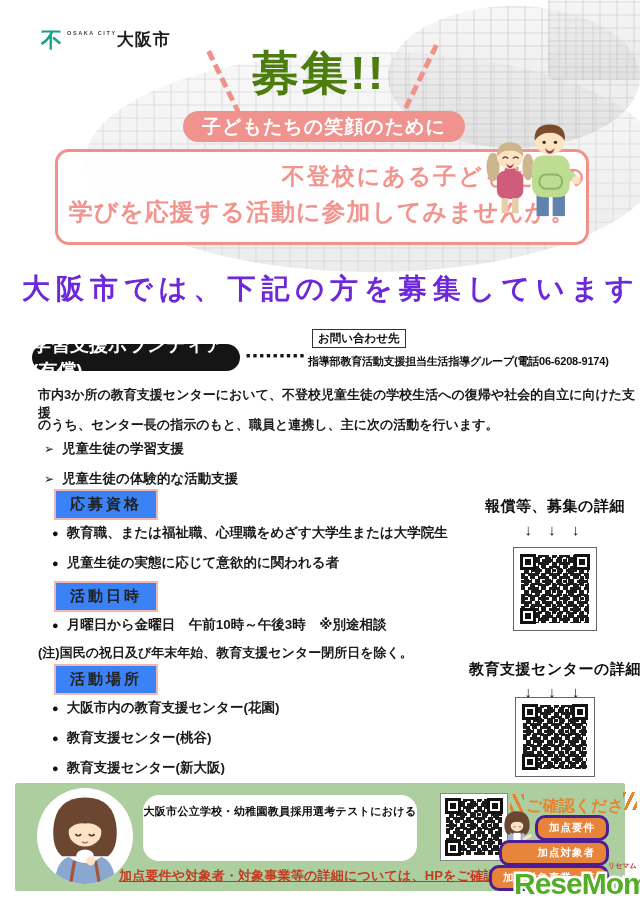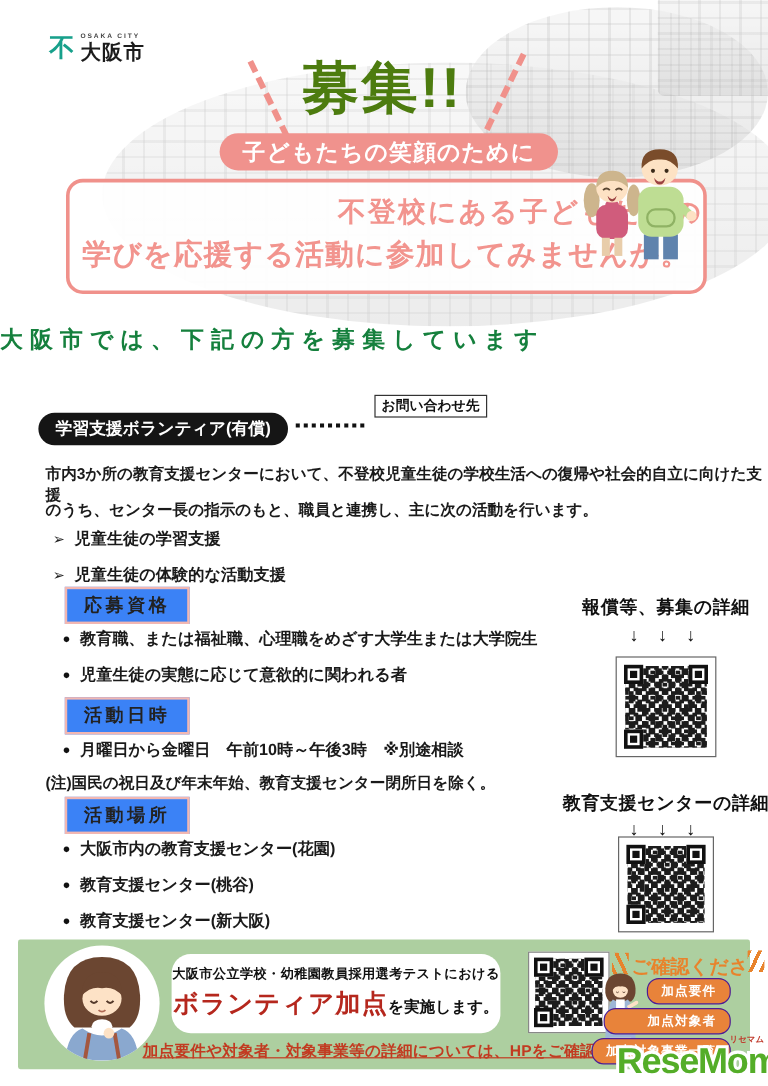--- a/index.html
+++ b/index.html
@@ -15,46 +15,46 @@
       linear-gradient(180deg,#ededed,#c9c9c9);
   }
   .photo1{left:85px;top:52px;width:575px;height:220px;opacity:.34;}
   .photo2{left:388px;top:6px;width:252px;height:142px;opacity:.42;}
   .photo3{left:548px;top:-12px;width:140px;height:92px;border-radius:6px;opacity:.38;}
 
   
   .logo-box{left:36px;top:26px;display:flex;align-items:center;gap:5px;background:#fff;
             padding:3px 8px 3px 5px;}
   .logo-mark{color:#17a08b;font-size:21px;font-weight:900;line-height:1;}
-  .logo-texts{display:flex;flex-direction:column;line-height:1.05;}
+  .logo-texts{display:flex;line-height:1.05;}
   .logo-en{font-size:5.5px;font-weight:bold;letter-spacing:1.6px;color:#444;}
   .logo-jp{font-size:17px;font-weight:900;color:#1c1c1c;letter-spacing:1px;}
 
   
   .recruit-title{left:252px;top:42px;font-size:47px;font-weight:900;color:#4d7c0f;letter-spacing:2px;text-align:center;}
   .dash{position:absolute;width:0;height:100px;border-left:5px dashed #f0918b;}
   .dash-left{left:228px;top:46px;transform:rotate(-26deg);}
   .dash-right{left:412px;top:40px;transform:rotate(26deg);}
 
   .tagline-pill{left:183px;top:111px;width:282px;height:31px;background:#f0928d;border-radius:17px;
     display:flex;align-items:center;justify-content:center;color:#fff;font-size:19px;font-weight:800;letter-spacing:1px;}
 
   .headline-box{left:55px;top:149px;width:528px;height:90px;border:3px solid #f0918b;border-radius:14px;
     background:rgba(255,255,255,.92);text-align:center;}
   .headline-line1{margin-top:9px;font-size:23px;font-weight:900;color:#f2948e;letter-spacing:2px;text-align:right;}
   .headline-line2{margin-top:4px;font-size:24px;font-weight:900;color:#f2948e;letter-spacing:1px;}
   .kids-svg{left:477px;top:114px;width:104px;height:104px;z-index:5;}
 
-  .sub-headline{left:0;top:270px;width:100%;text-align:left;font-size:19px;font-weight:800;
-    color:#15803d;letter-spacing:6px;}
+  .sub-headline{left:0;top:270px;width:100%;text-align:right;font-size:28px;font-weight:800;
+    color:#6d28d9;letter-spacing:6px;}
 
   
   .section-title{left:32px;top:311px;font-size:21px;font-weight:900;color:#111;letter-spacing:1px;}
   .role-pill{left:32px;top:344px;width:208px;height:27px;background:#151515;border-radius:14px;
-    display:flex;align-items:center;justify-content:center;color:#fff;font-size:14px;font-weight:bold;}
+    display:flex;align-items:center;justify-content:center;color:#fff;font-size:19px;font-weight:bold;}
   .leader-dots{left:246px;top:352px;font-size:7px;letter-spacing:2.5px;color:#111;}
   .contact-label{left:312px;top:329px;border:1.5px solid #333;background:#fff;font-size:11.5px;
     font-weight:bold;padding:1px 5px;color:#111;}
   .contact-value{left:308px;top:354px;font-size:11px;font-weight:bold;color:#111;letter-spacing:-.2px;}
 
   .body-line{position:absolute;font-size:13px;font-weight:600;color:#1a1a1a;}
   .row{position:absolute;display:flex;align-items:center;gap:8px;font-size:13.5px;font-weight:700;color:#1a1a1a;}
   .row .mark{font-size:12px;color:#222;}
   .row .dotmark{font-size:11px;color:#111;}
 
@@ -86,21 +86,21 @@
   .banner-suffix{font-size:13px;font-weight:900;color:#111;}
   .banner-foot{position:absolute;left:104px;top:84px;font-size:13px;font-weight:800;color:#c23b21;
     text-decoration:underline;letter-spacing:.2px;}
   .banner-qr{left:425px;top:10px;width:68px;height:68px;padding:5px;border:1px solid #888;}
   .check-label{position:absolute;left:505px;top:13px;width:110px;text-align:center;font-size:16px;
     font-weight:900;color:#e8832c;}
   .slash{position:absolute;width:14px;height:18px;
     background:repeating-linear-gradient(115deg,#e8832c 0 3px,transparent 3px 8px);}
   .slash.left{left:495px;top:11px;transform:scaleX(-1);}
   .slash.right{left:608px;top:9px;}
-  .pill{position:absolute;right:16px;background:#e8833a;border:1px solid #4c1d95;color:#fff;
+  .pill{position:absolute;right:16px;background:#e8833a;border:3px solid #4c1d95;color:#fff;
     border-radius:10px;font-size:10.5px;font-weight:800;padding:3px 11px;letter-spacing:1px;}
   .pill1{top:32px;}.pill2{top:57px;padding-left:36px;}.pill3{top:82px;}
   .small-woman{position:absolute;left:484px;top:26px;width:36px;height:72px;}
 
   
   .brand-logo{left:512px;top:856px;width:128px;height:48px;z-index:9;}
 </style>
 </head>
 <body>
 
@@ -159,20 +159,21 @@
     <circle cx="71" cy="30" r="1.8" fill="#3a2a1a"></circle>
     <circle cx="83" cy="30" r="1.8" fill="#3a2a1a"></circle>
     <path d="M72,36 q5,7 10,0 q-1,6 -5,6 q-4,0 -5,-6Z" fill="#9c4242"></path>
   </svg>
 
   <div class="abs sub-headline">大阪市では、下記の方を募集しています</div>
 
   <div class="abs role-pill">学習支援ボランティア(有償)</div>
   <div class="abs leader-dots">■■■■■■■■■</div>
   <div class="abs contact-label">お問い合わせ先</div>
+  <div class="abs contact-value">指導部教育活動支援担当生活指導グループ(電話06-6208-9174)</div>
 
   <div class="body-line" style="left:38px;top:386px;">市内3か所の教育支援センターにおいて、不登校児童生徒の学校生活への復帰や社会的自立に向けた支援</div>
   <div class="body-line" style="left:38px;top:416px;">のうち、センター長の指示のもと、職員と連携し、主に次の活動を行います。</div>
 
   <div class="row" style="left:44px;top:440px;">
     <span class="mark">➢</span>
     <span>児童生徒の学習支援</span>
   </div>
   <div class="row" style="left:44px;top:470px;">
     <span class="mark">➢</span>
@@ -242,23 +243,20 @@
         <path d="M18,100 q2,-24 15,-28 q9,6 17,6 q8,0 17,-6 q13,4 15,28Z" fill="#8aa8cf"></path>
         <ellipse cx="50" cy="70" rx="9" ry="6" fill="#fff"></ellipse>
         <line x1="39" y1="76" x2="35" y2="100" stroke="#a4573f" stroke-width="3.4"></line>
         <line x1="61" y1="76" x2="65" y2="100" stroke="#a4573f" stroke-width="3.4"></line>
         <circle cx="56" cy="76" r="4.6" fill="#fde2c6"></circle>
       </svg>
     </div>
 
     <div class="banner-box">
       <div class="banner-line1">大阪市公立学校・幼稚園教員採用選考テストにおける</div>
-      <div class="banner-line2">
-        <span class="banner-highlight">ボランティア加点</span><span class="banner-suffix">を実施します。</span>
-      </div>
     </div>
 
     <div class="banner-foot">加点要件や対象者・対象事業等の詳細については、HPをご確認ください。</div>
 
     <div class="qr-box banner-qr">
       <div class="qr-pattern">
         <div class="fnd tl"></div>
         <div class="fnd tr"></div>
         <div class="fnd bl"></div>
       </div>

